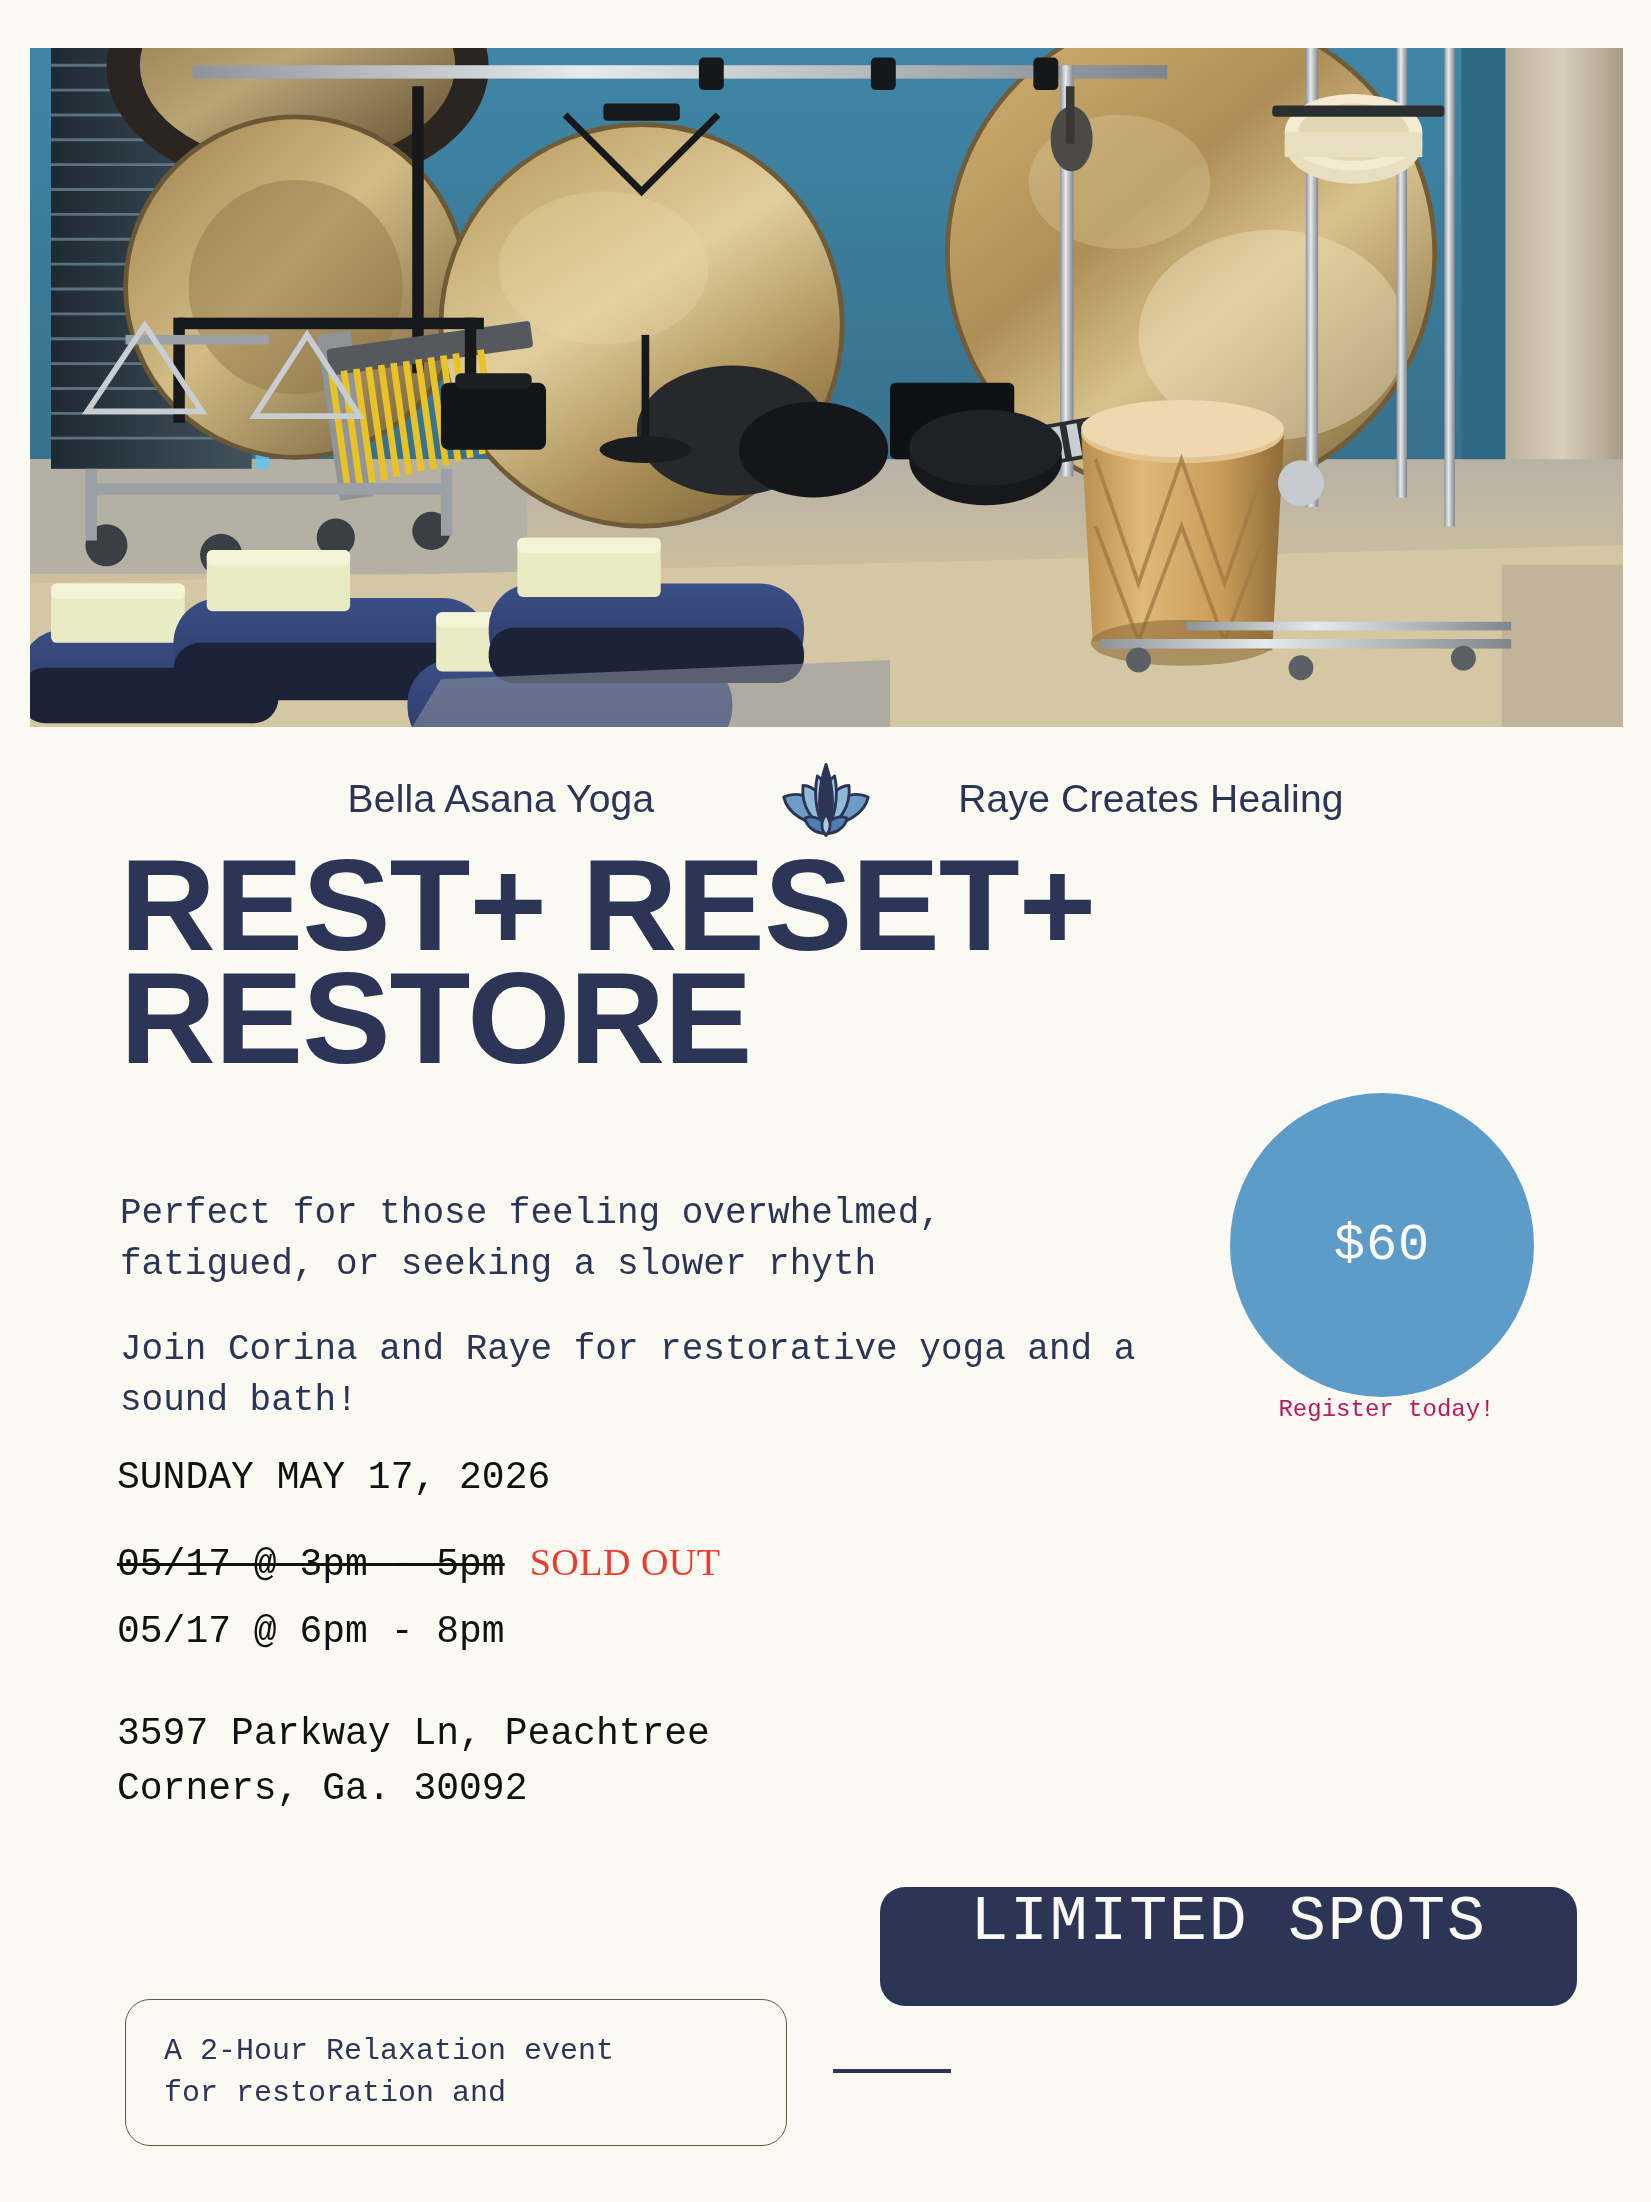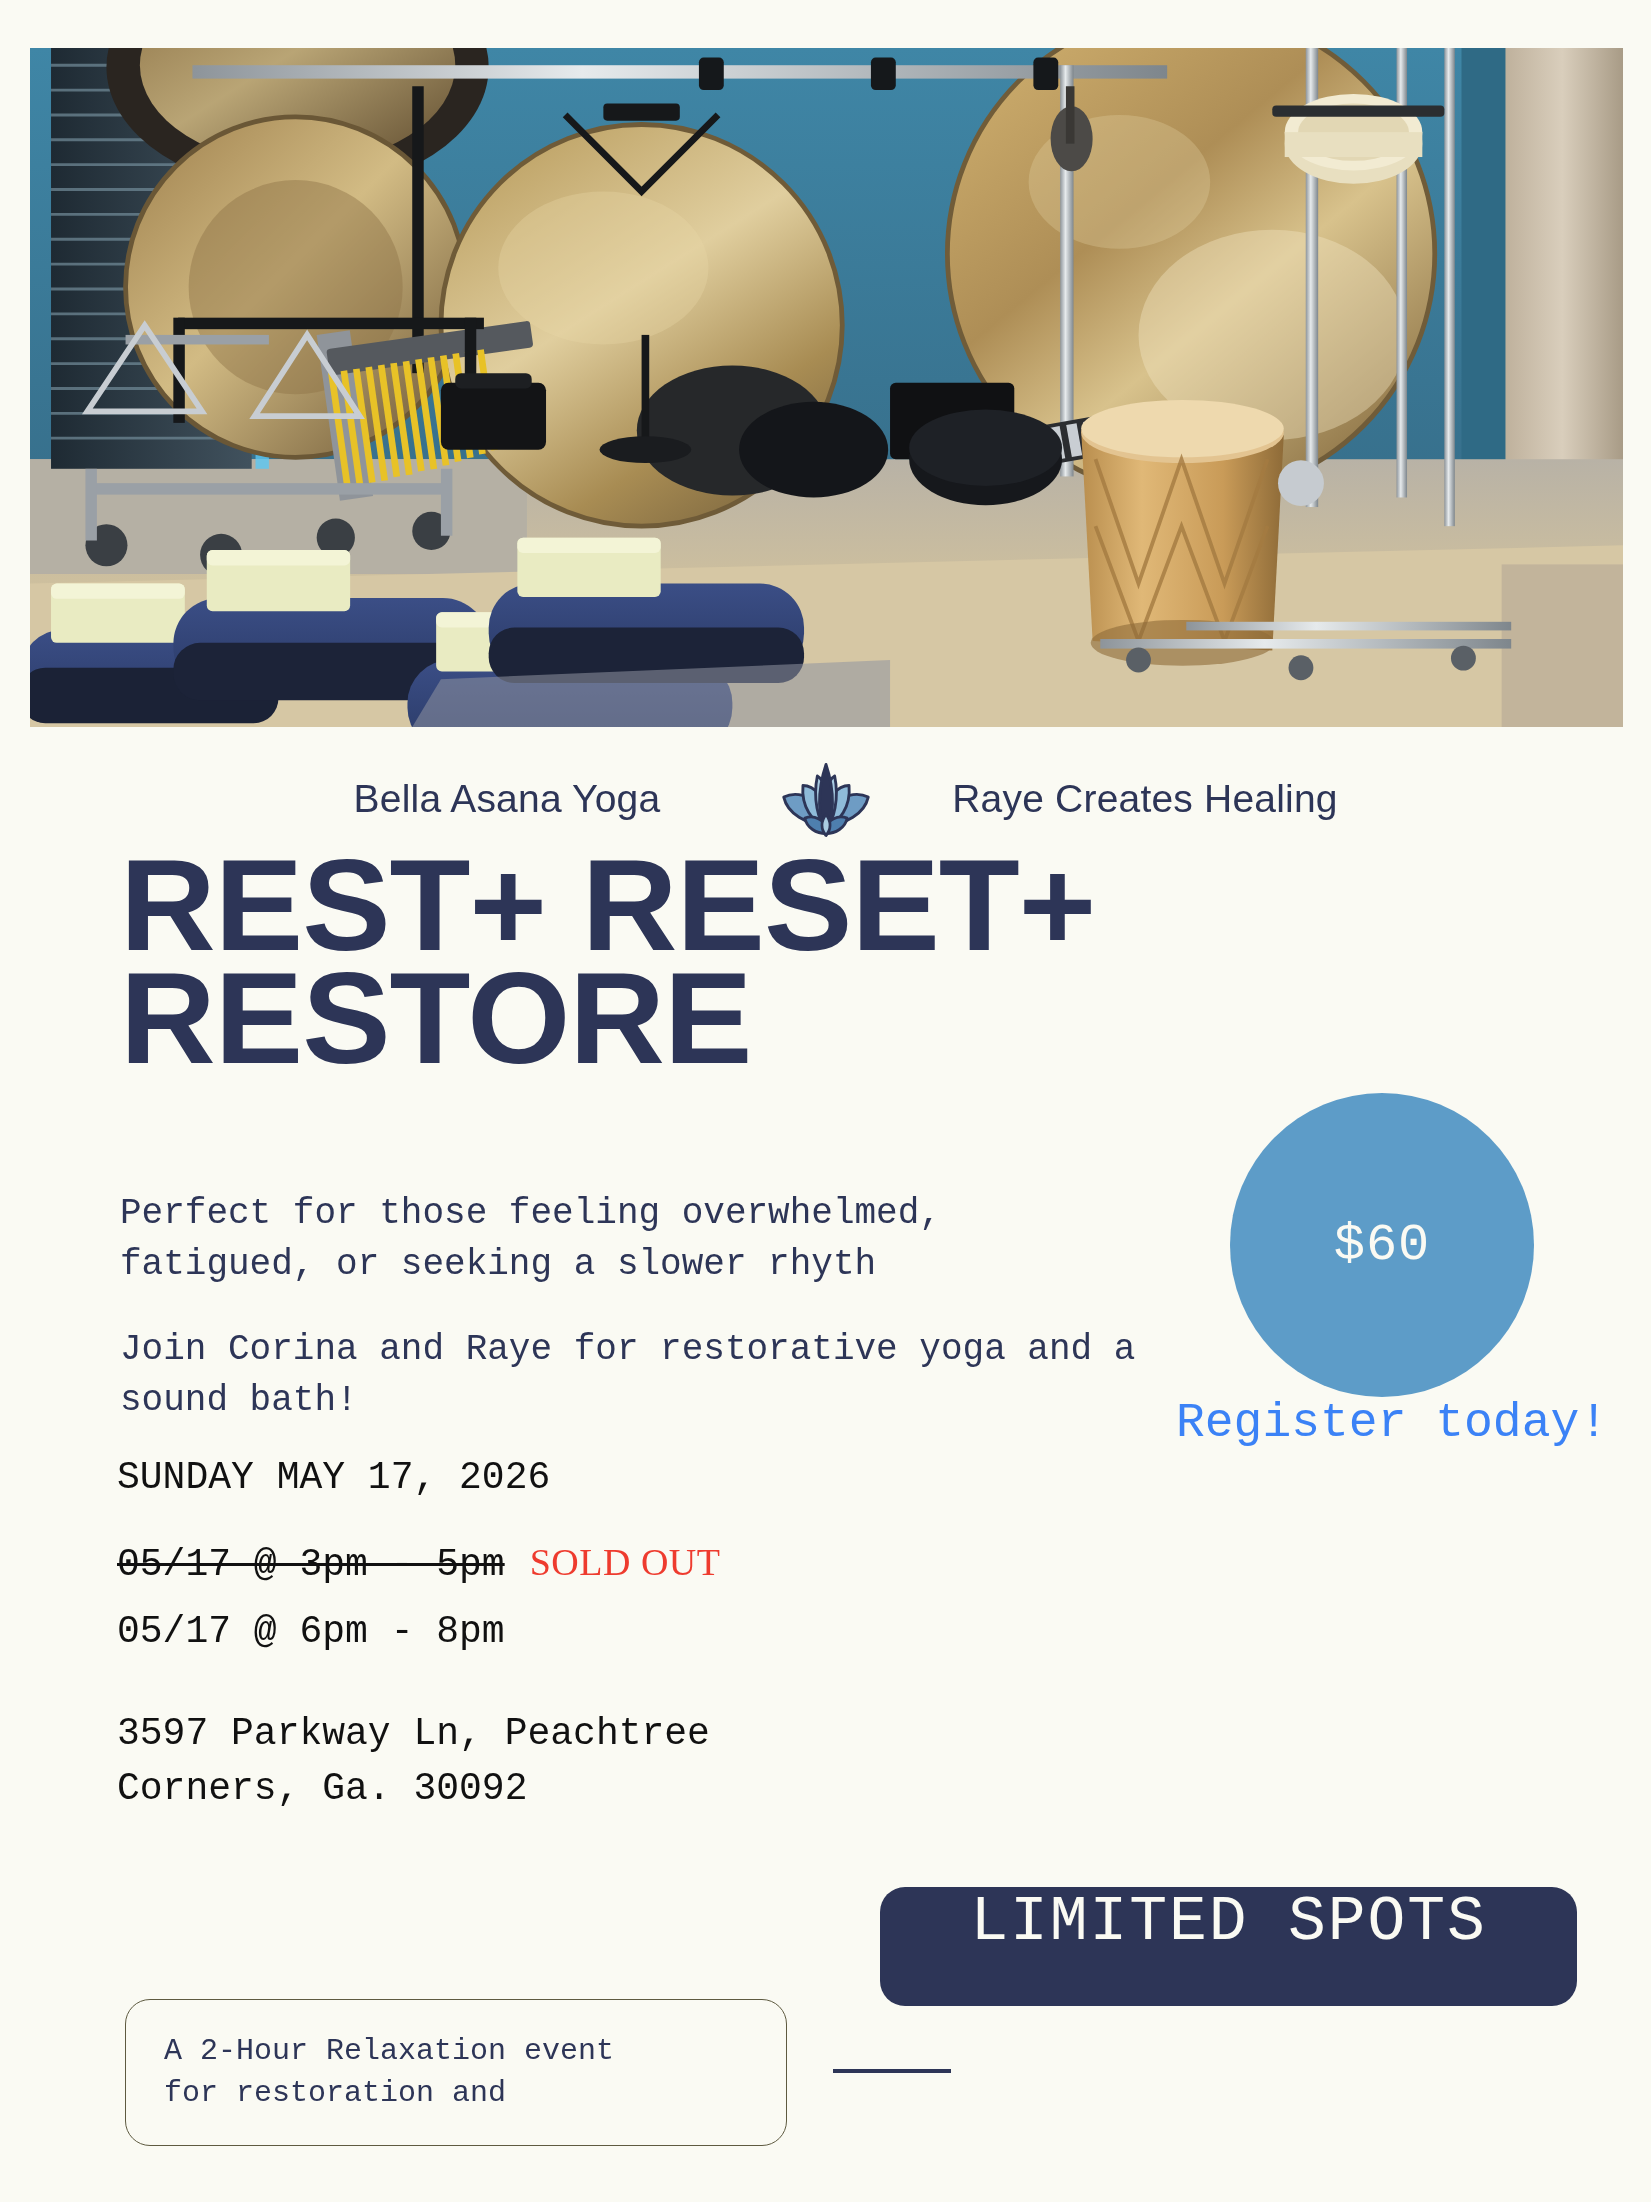--- a/index.html
+++ b/index.html
@@ -31,21 +31,21 @@
   
   .brand-row {
     position: absolute;
     left: 0;
     top: 746px;
     width: 1652px;
     height: 105px;
     display: flex;
     align-items: center;
     justify-content: center;
-    gap: 0px;
+    gap: 6px;
   }
   .brand-name {
     font-family: "Liberation Sans", sans-serif;
     font-size: 39px;
     font-weight: 400;
     letter-spacing: 0.2px;
     color: #2D3557;
     white-space: nowrap;
   }
   .brand-left  { width: 535px; text-align: center; }
@@ -112,22 +112,22 @@
     color: #FAFAF3;
     letter-spacing: 1px;
   }
   .register-line {
     position: absolute;
     left: 1176px;
     top: 1396px;
     width: 421px;
     text-align: center;
     font-family: "Liberation Mono", monospace;
-    font-size: 48px;
-    color: #3b82f6;
+    font-size: 24px;
+    color: #be185d;
     white-space: nowrap;
   }
 
   
   .details {
     position: absolute;
     left: 117px;
     top: 1458px;
     width: 1004px;
     font-family: "Liberation Mono", monospace;

